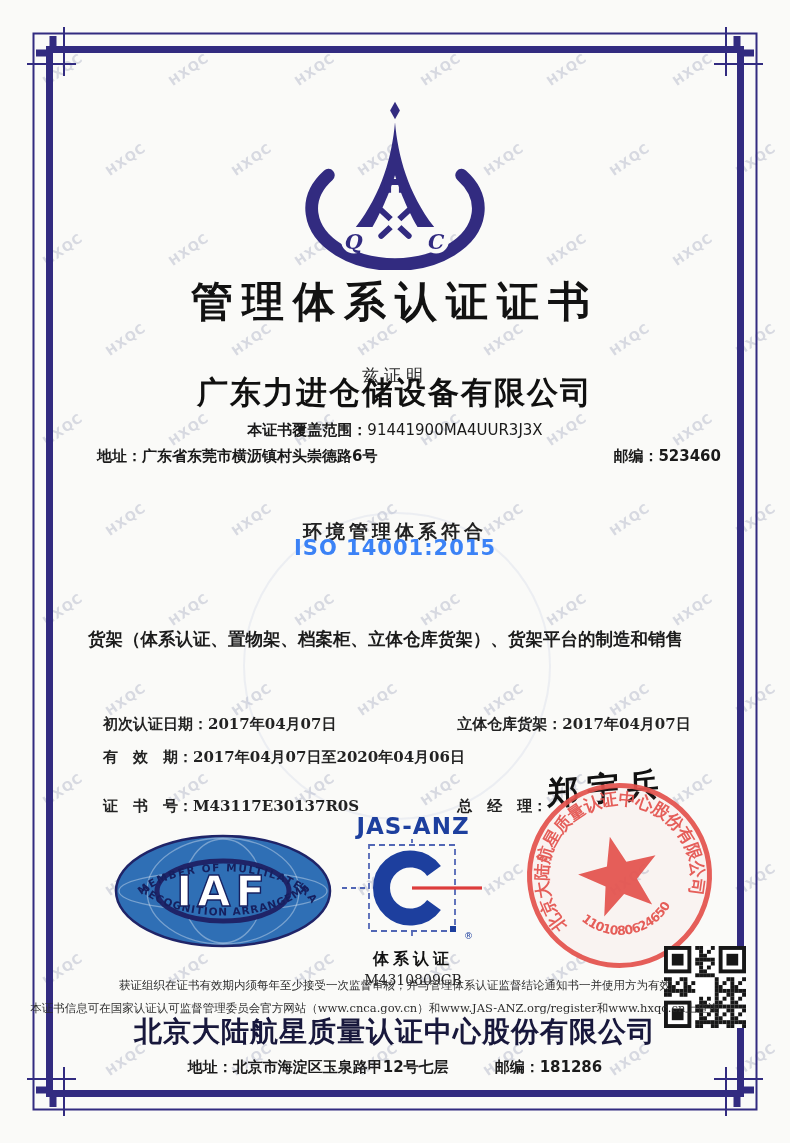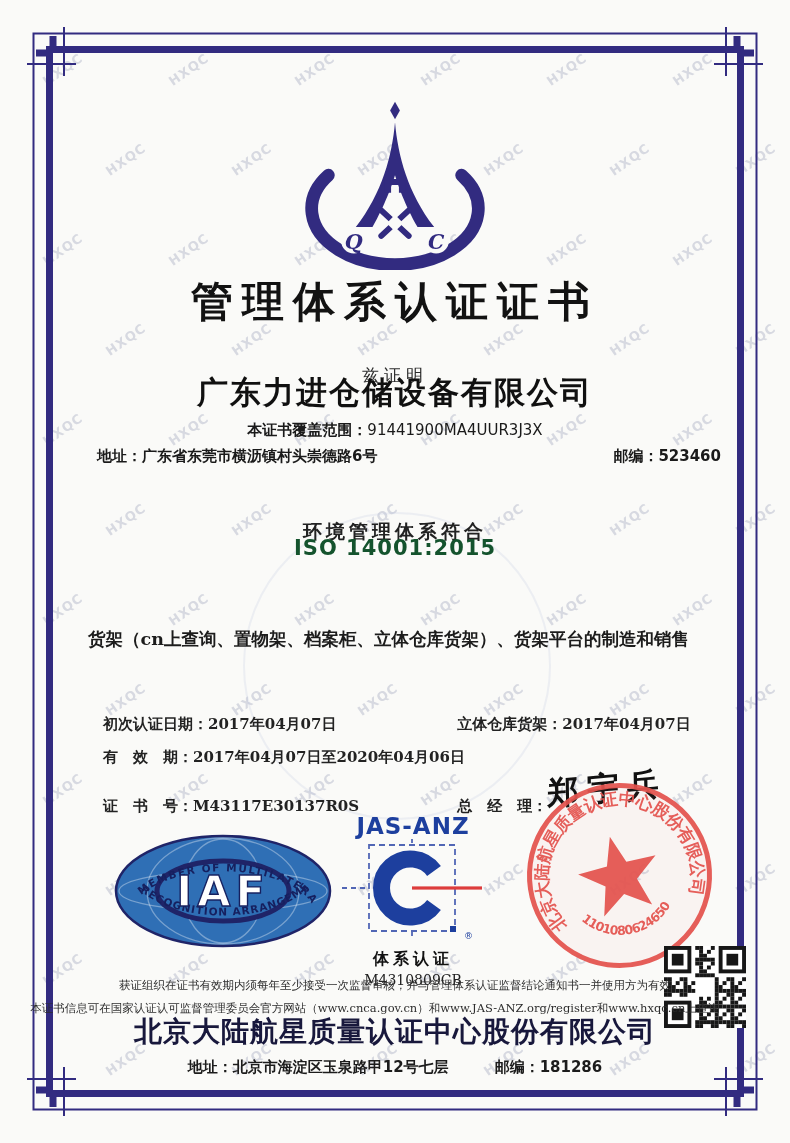--- a/index.html
+++ b/index.html
@@ -12,21 +12,21 @@
       color:rgba(158,163,186,0.38);transform:rotate(-35deg);pointer-events:none;}
   .ghost-circle{position:absolute;left:243px;top:512px;width:304px;height:304px;border-radius:50%;
       border:2px solid rgba(185,195,222,0.22);pointer-events:none;}
   .title{top:274px;font-size:42px;font-weight:700;letter-spacing:9px;color:#121212;}
   .certify{top:349px;font-size:17px;letter-spacing:5px;color:#2b2b2b;}
   .company{top:372px;font-size:31px;font-weight:700;letter-spacing:2px;color:#101010;}
   .credit{top:421px;font-size:15px;font-weight:700;}
   .addr-row{top:447px;left:97px;width:624px;display:flex;justify-content:space-between;
             font-size:15px;font-weight:700;}
   .sysline{top:504px;font-size:19px;font-weight:700;letter-spacing:4px;color:#222;}
-  .isoline{top:536px;font-size:21px;font-weight:700;letter-spacing:1px;color:#14532d;}
+  .isoline{top:536px;font-size:21px;font-weight:700;letter-spacing:1px;color:#3b82f6;}
   .scopehead{top:584px;font-size:17px;font-weight:700;letter-spacing:3px;color:#222;}
   .scopetext{top:609px;left:88px;width:620px;font-size:17.5px;font-weight:700;line-height:1.82;
              color:#1c1c1c;text-align:left;}
   .dline{position:absolute;left:103px;width:640px;font-size:15px;font-weight:700;color:#222;
          white-space:nowrap;}
   .dline .col1{display:inline-block;width:349px;}
   .sig{display:inline-block;font-family:"DejaVu Serif",serif;font-weight:700;font-size:32px;
        letter-spacing:8px;transform:rotate(-5deg) skewX(-4deg);position:relative;top:-12px;color:#111;}
   .jas-wrap{left:336px;top:813px;width:154px;text-align:center;}
   .jas-title{font-size:23px;font-weight:700;color:#1d3f9e;letter-spacing:1px;}
@@ -168,21 +168,21 @@
       <span>地址：</span><span>广东省东莞市横沥镇村头崇德路6号</span>
     </span>
     <span>
       <span>邮编：</span><span>523460</span>
     </span>
   </div>
 
   <div class="abs ctr sysline serif">环境管理体系符合</div>
   <div class="abs ctr isoline">ISO 14001:2015</div>
 
-  <div class="abs scopetext serif">货架（cn上查询、置物架、档案柜、立体仓库货架）、货架平台的制造和销售</div>
+  <div class="abs scopetext serif">货架（体系认证、置物架、档案柜、立体仓库货架）、货架平台的制造和销售</div>
 
   <div class="dline serif" style="top:700px;">
     <span class="col1">
       <span>初次认证日期：</span><span>2017年04月07日</span>
     </span>
     <span>
       <span>立体仓库货架：</span><span>2017年04月07日</span>
     </span>
   </div>
 

